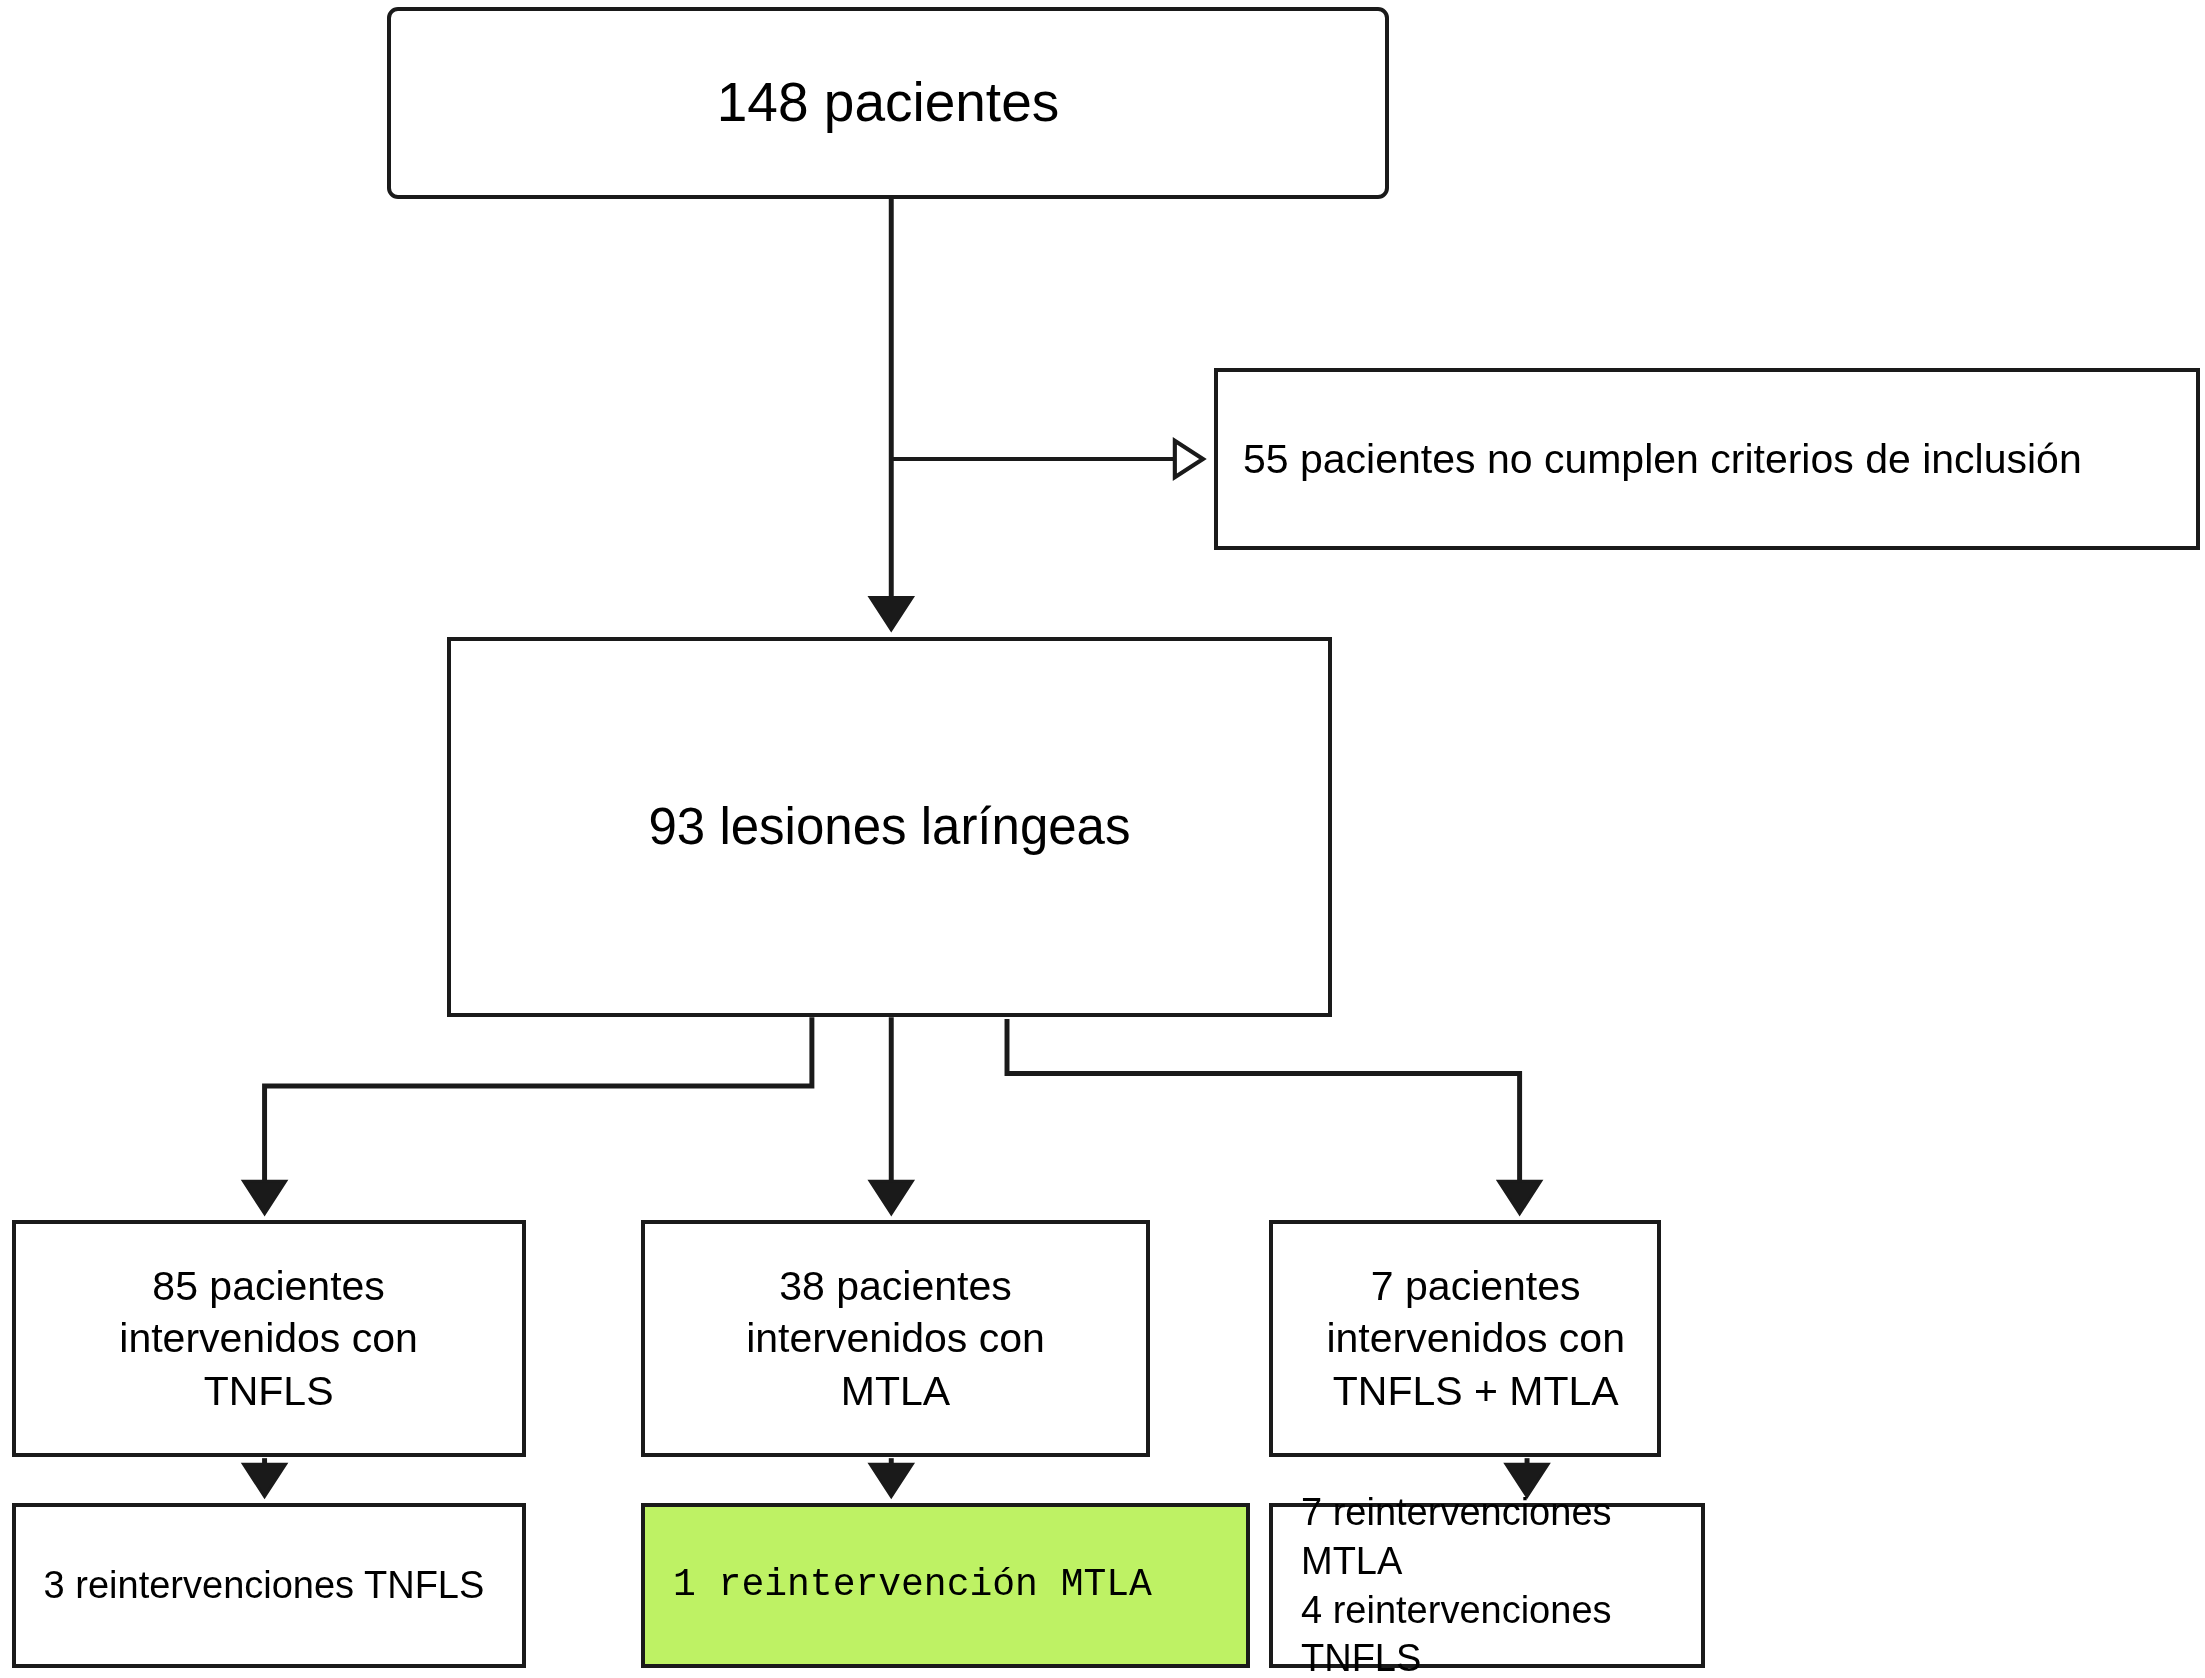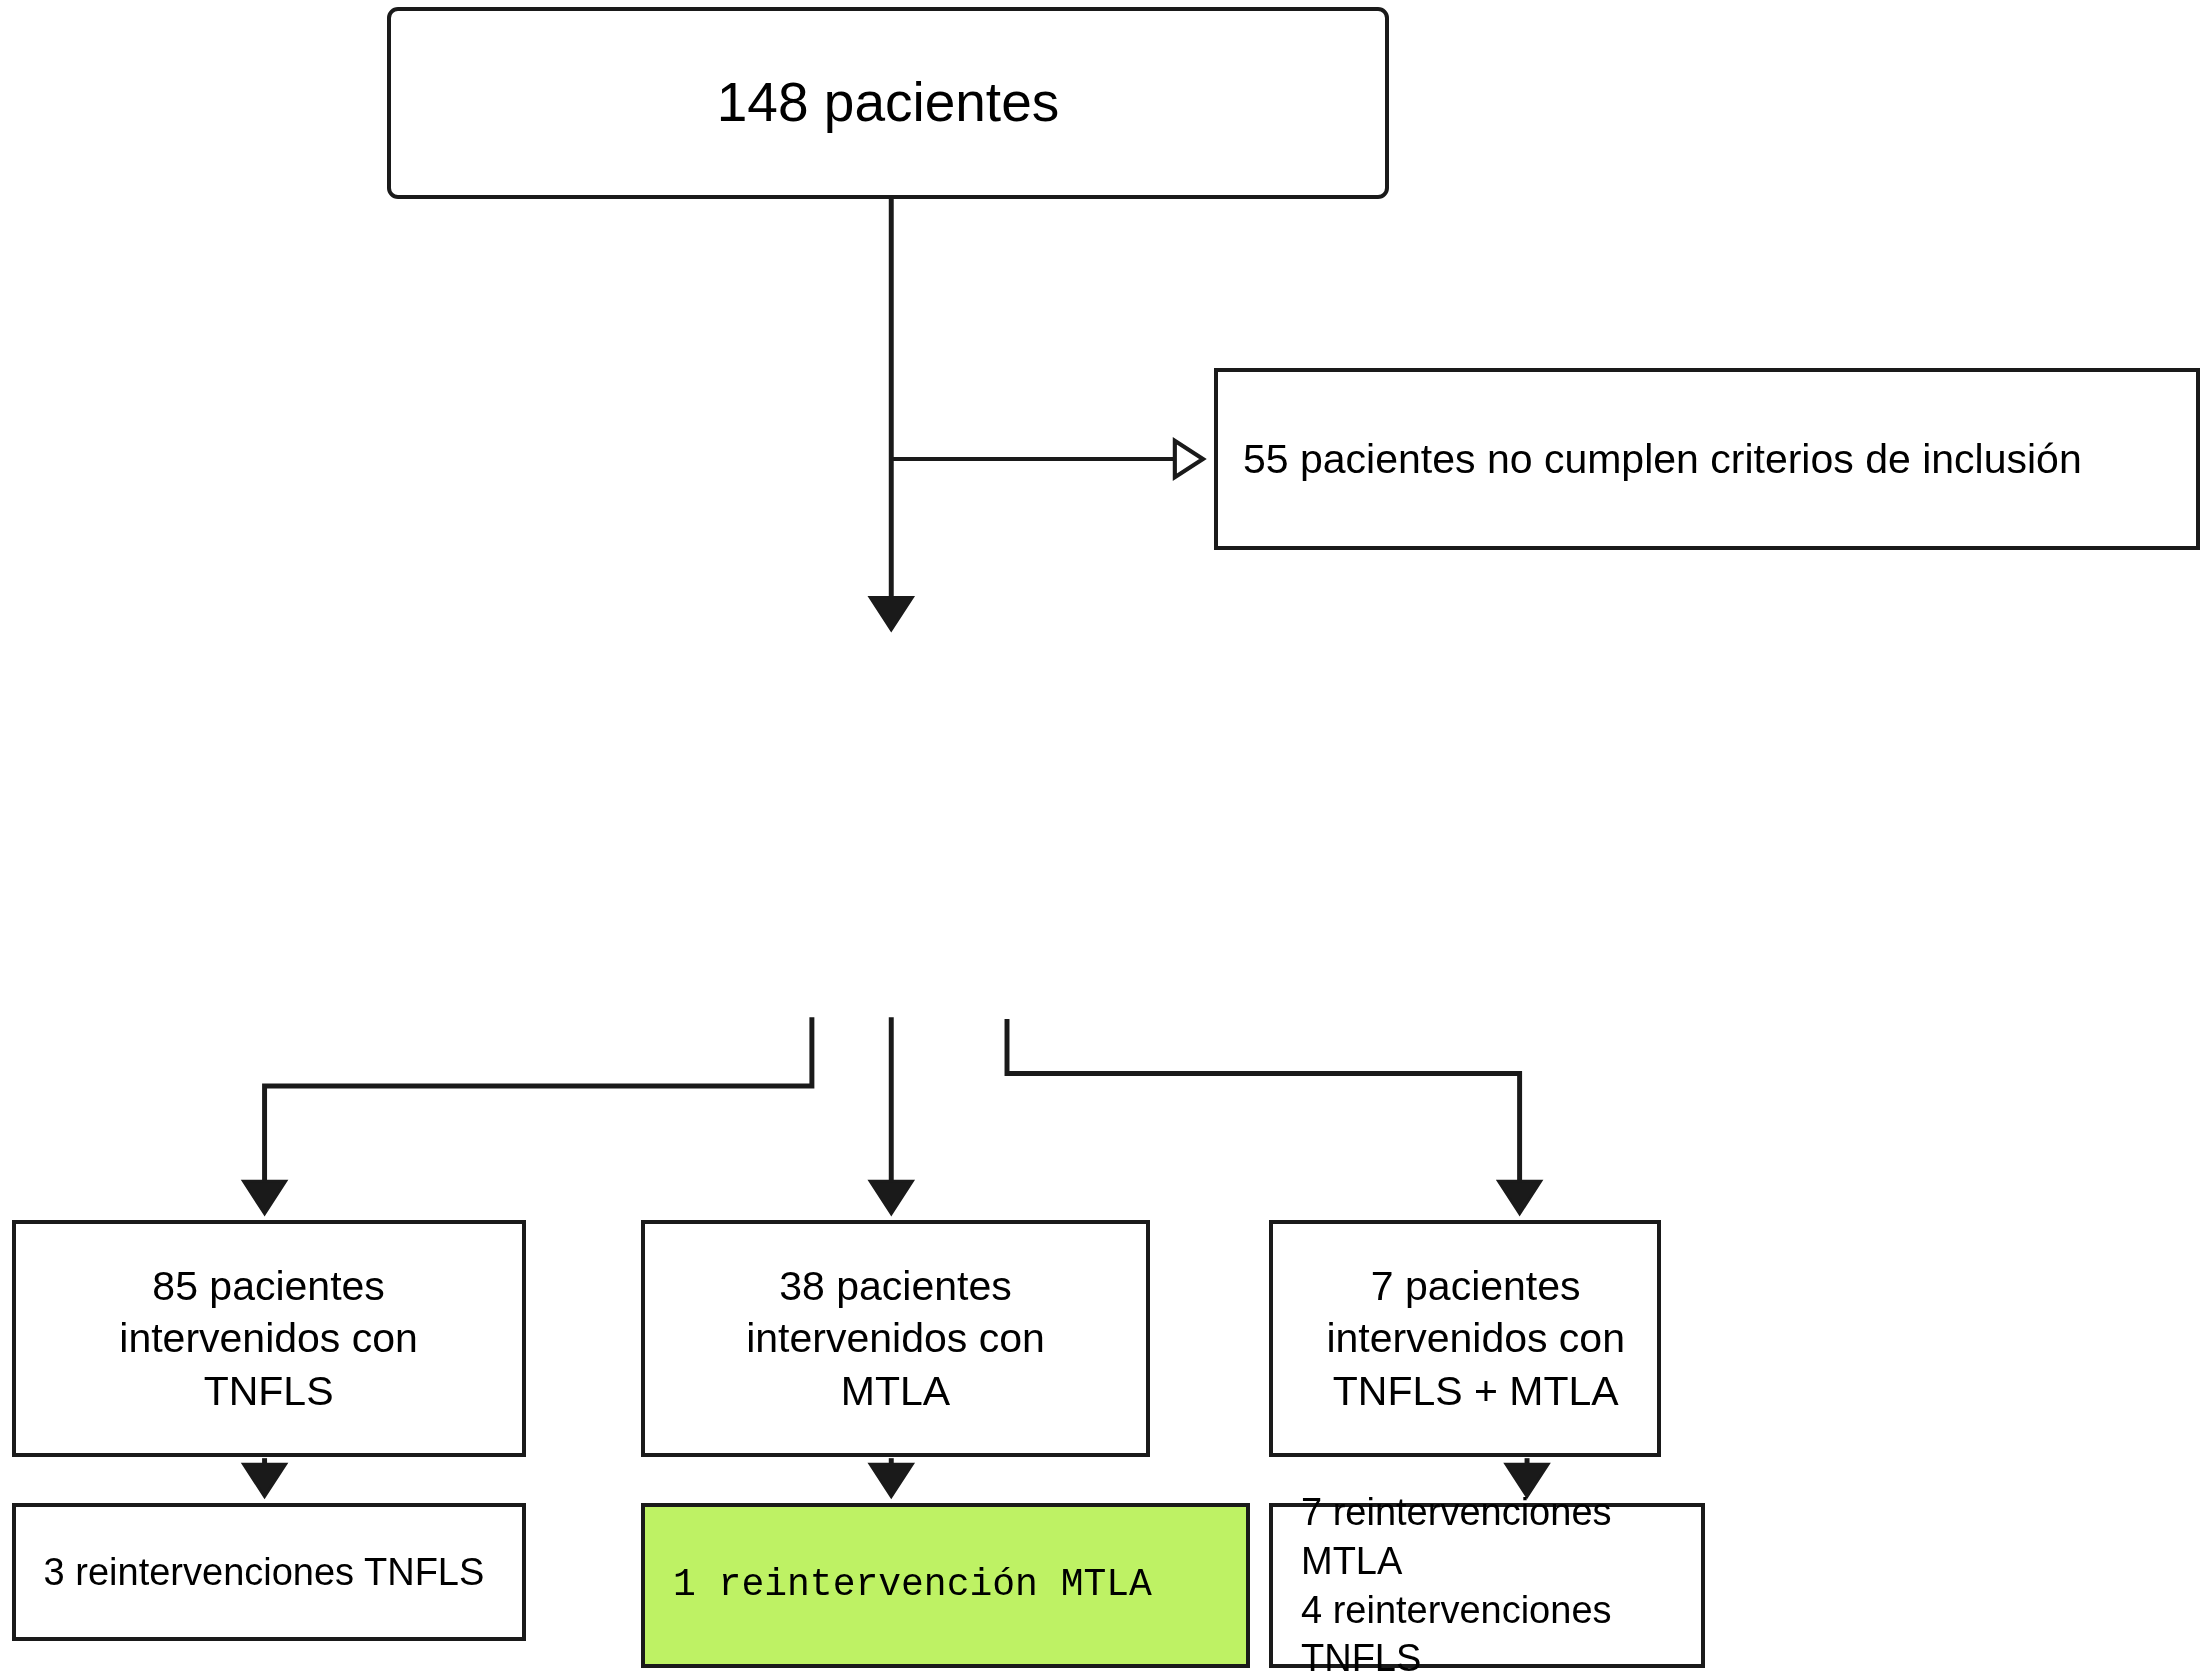--- a/index.html
+++ b/index.html
@@ -76,34 +76,35 @@
       <polyline points="1078,1763 1078,1770" fill="none" stroke="#1a1a1a" stroke-width="6" stroke-linejoin="miter" stroke-linecap="butt"></polyline>
       <polygon points="1078,1810 1052,1770 1104,1770" stroke="#1a1a1a" stroke-width="3" fill="#1a1a1a"></polygon>
       <polyline points="1847,1763 1847,1770" fill="none" stroke="#1a1a1a" stroke-width="6" stroke-linejoin="miter" stroke-linecap="butt"></polyline>
       <polygon points="1847,1810 1821,1770 1873,1770" stroke="#1a1a1a" stroke-width="3" fill="#1a1a1a"></polygon>
     </svg>
 
   <div class="node-box size-xl" style="left: 387px; top: 6.6px; width: 1002px; height: 192px; border-color: rgb(26, 26, 26); background: rgb(255, 255, 255); color: rgb(0, 0, 0);">148 pacientes</div>
 
   <div class="node-box size-md align-leftish" style="left: 1214px; top: 368px; width: 986px; height: 182px; border-color: rgb(26, 26, 26); background: rgb(255, 255, 255); color: rgb(0, 0, 0);">55 pacientes no cumplen criterios de inclusión</div>
 
+  <div class="node-box size-lg" style="left: 447px; top: 637px; width: 885px; height: 380px; border-color: rgb(26, 26, 26); background: rgb(255, 255, 255); color: rgb(0, 0, 0);">93 lesiones laríngeas</div>
 
   <div class="node-box size-md" style="left: 11.6px; top: 1220px; width: 514px; height: 237px; border-color: rgb(26, 26, 26); background: rgb(255, 255, 255); color: rgb(0, 0, 0);">85 pacientes
 intervenidos con
 TNFLS</div>
 
   <div class="node-box size-md" style="left: 641px; top: 1220px; width: 509px; height: 237px; border-color: rgb(26, 26, 26); background: rgb(255, 255, 255); color: #000000;">38 pacientes
 intervenidos con
 MTLA</div>
 
   <div class="node-box size-md" style="left: 1269px; top: 1220px; width: 392px; height: 237px; border-color: rgb(26, 26, 26); background: rgb(255, 255, 255); color: rgb(0, 0, 0); padding-left: 33px;">7 pacientes
 intervenidos con
 TNFLS + MTLA</div>
 
-  <div class="node-box size-sm align-left" style="left: 11.6px; top: 1503px; width: 514px; height: 138px; border-color: rgb(26, 26, 26); background: rgb(255, 255, 255); color: rgb(0, 0, 0);">3 reintervenciones TNFLS</div>
+  <div class="node-box size-sm align-left" style="left: 11.6px; top: 1503px; width: 514px; height: 165px; border-color: rgb(26, 26, 26); background: rgb(255, 255, 255); color: rgb(0, 0, 0);">3 reintervenciones TNFLS</div>
 
   <div class="node-box size-sm align-left" style="left: 641px; top: 1503px; width: 609px; height: 165px; border-color: rgb(26, 26, 26); background: #bef264; color: rgb(0, 0, 0); font-family: Liberation Mono, monospace;">1 reintervención MTLA</div>
 
   <div class="node-box size-sm align-left" style="left: 1269px; top: 1503px; width: 436px; height: 165px; border-color: rgb(26, 26, 26); background: rgb(255, 255, 255); color: rgb(0, 0, 0);">7 reintervenciones MTLA
 4 reintervenciones TNFLS</div>
 
 </div>
 
 
 </body></html>

